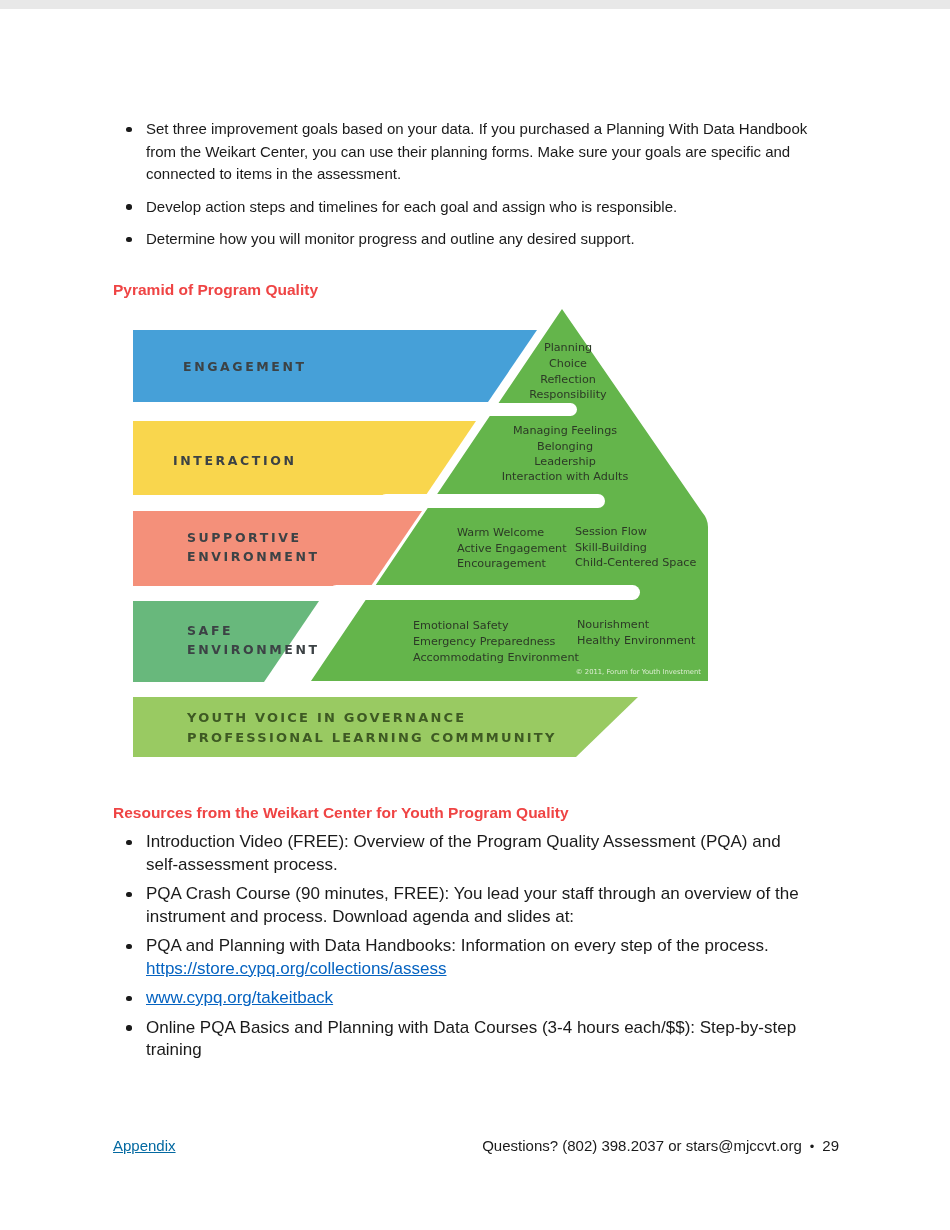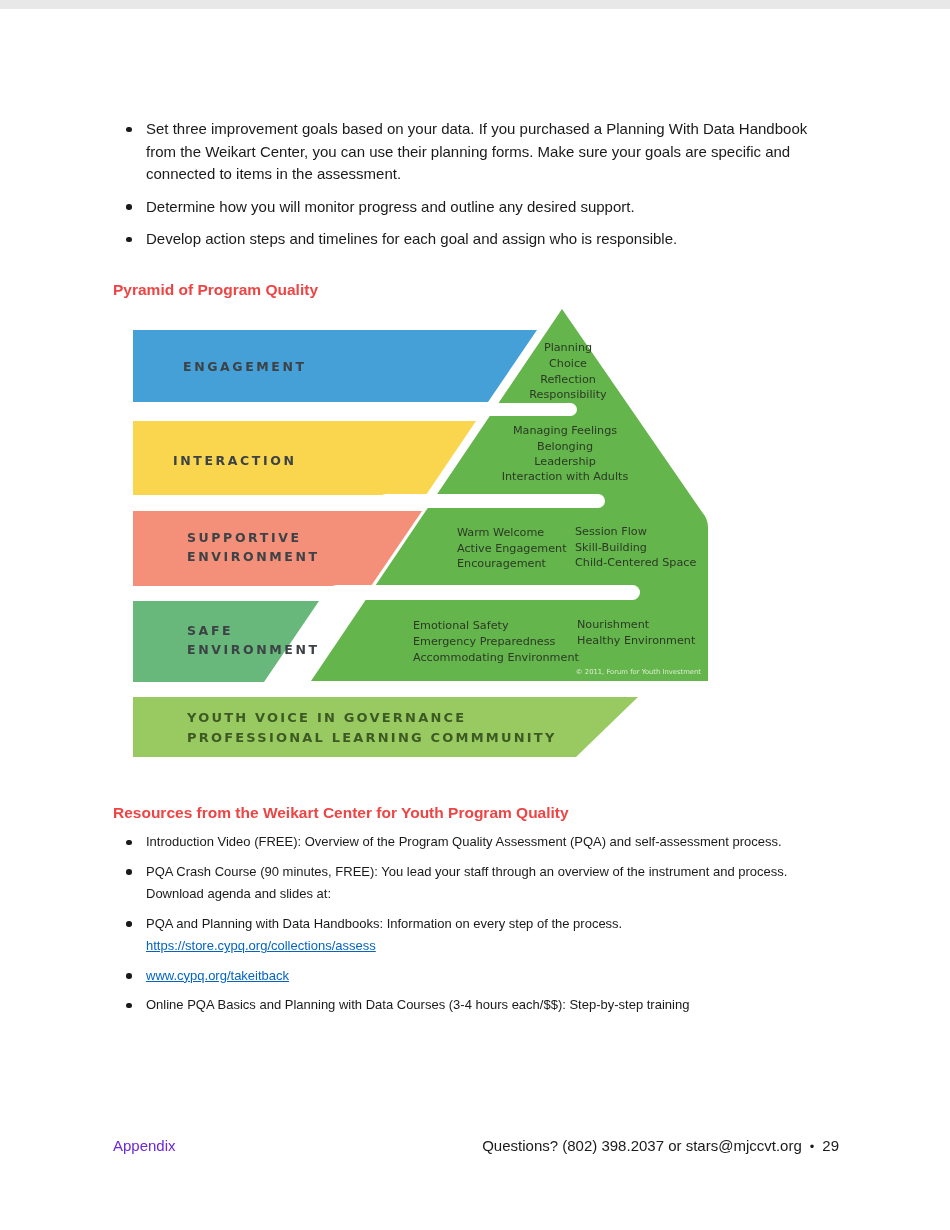--- a/index.html
+++ b/index.html
@@ -24,42 +24,42 @@
   .diagram svg{display:block;width:100%;height:100%;}
   .band-label{font-family:"DejaVu Sans",sans-serif;font-size:12.5px;font-weight:600;
     letter-spacing:2.6px;fill:#3c4245;}
   .base-label{font-family:"DejaVu Sans",sans-serif;font-size:13px;font-weight:600;
     letter-spacing:2.2px;fill:#3e5a23;}
   .pyr-item{font-family:"DejaVu Sans",sans-serif;font-size:11.2px;fill:#2c3a26;}
   .pyr-copy{font-family:"DejaVu Sans",sans-serif;font-size:6.8px;fill:#e9f3e0;opacity:.9;}
   
   .res-list{position:absolute;left:113px;top:822px;width:740px;margin:0;padding:0;list-style:none;}
   .res-list li{position:relative;padding-left:33px;max-width:655px;margin:0 0 7px 0;
-    font-size:13px;line-height:22.5px;}
+    font-size:17px;line-height:22.5px;}
   .res-list li::before{content:"";position:absolute;left:13px;top:8.5px;width:5.5px;height:5.5px;
     border-radius:50%;background:#1a1a1a;}
   .res-link{display:block;color:#0563c1;text-decoration:underline;cursor:pointer;}
   .res-text:empty{display:none;}
   .res-link:empty{display:none;}
   
   .footer{position:absolute;left:113px;top:1128px;width:726px;display:flex;
     justify-content:space-between;align-items:baseline;font-size:15px;}
-  .footer-left{color:#6d28d9;}
+  .footer-left{color:#0369a1;text-decoration:underline;}
   .footer-right{color:#1a1a1a;}
   .footer-bullet{margin:0 8px;font-size:13px;}
 </style>
 </head>
 <body>
 
 <div class="page">
 
   <ul class="intro-list">
     <li><span class="bullet-text">Set three improvement goals based on your data. If you purchased a Planning With Data Handbook from the Weikart Center, you can use their planning forms. Make sure your goals are specific and connected to items in the assessment.</span></li>
+    <li><span class="bullet-text">Develop action steps and timelines for each goal and assign who is responsible.</span></li>
     <li><span class="bullet-text">Determine how you will monitor progress and outline any desired support.</span></li>
-    <li><span class="bullet-text">Develop action steps and timelines for each goal and assign who is responsible.</span></li>
   </ul>
 
   <h2 class="section-heading h-pyramid">Pyramid of Program Quality</h2>
 
   <div class="diagram">
     <svg viewBox="0 0 580 456">
 
       <path d="M431,6 L571,209 Q577,216 577,224 L577,378 L180,378 Z" fill="#64b54b"></path>
 
       <polygon points="2,27 406,27 357,99 2,99" fill="#46a0d8"></polygon>

